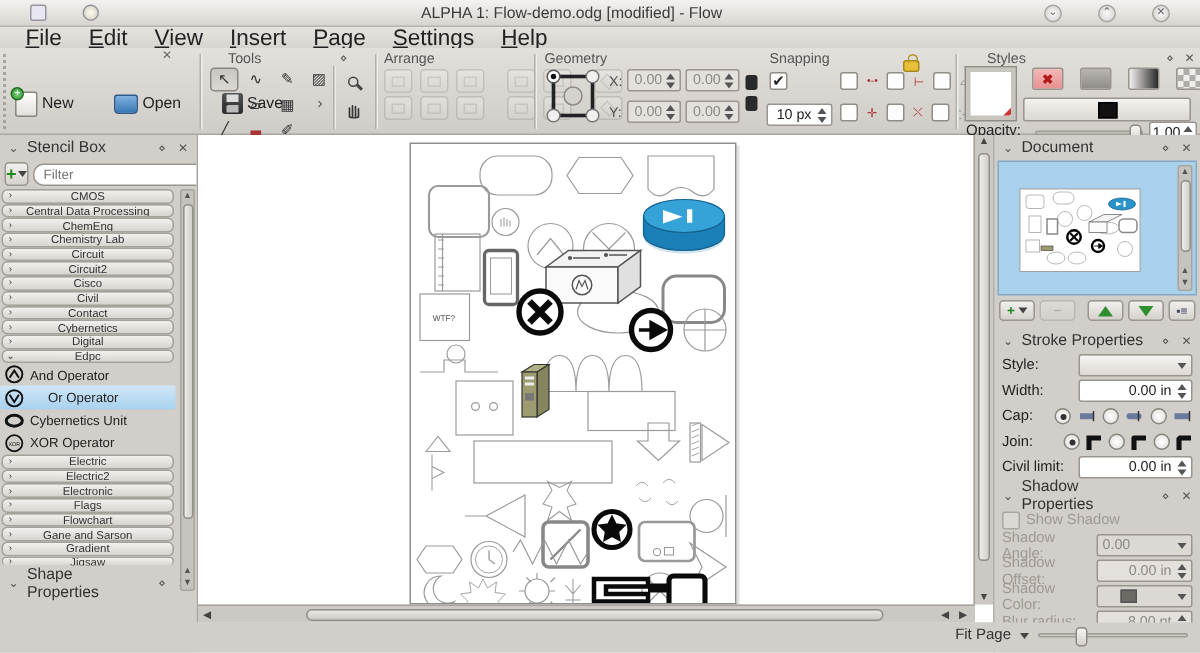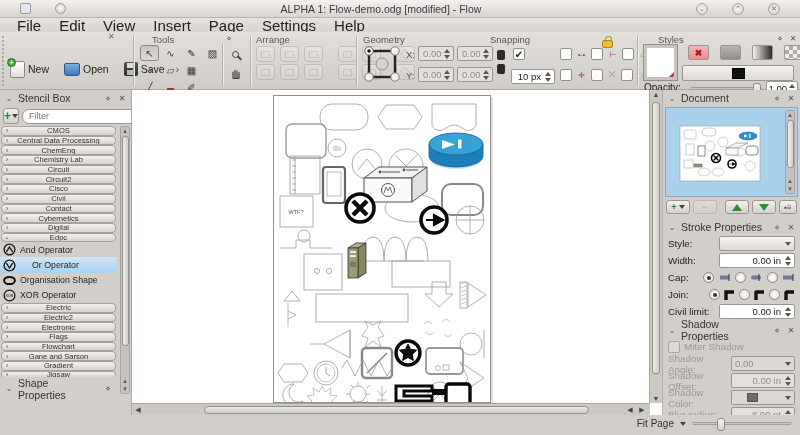--- a/index.html
+++ b/index.html
@@ -140,21 +140,21 @@
     <span class="menu-item mn">Insert</span>
     <span class="menu-item mn">Page</span>
     <span class="menu-item mn">Settings</span>
     <span class="menu-item mn">Help</span>
   </div>
 
   <div class="toolbar">
     <div style="position:absolute;left:2px;top:4px;width:3px;height:50px;border-left:2px dotted #a8a4a0;"></div>
 
     <div style="position:absolute;left:108px;top:0;font-size:8px;color:#666;">✕</div>
-    <div style="position:absolute;left:6px;top:26px;display:flex;align-items:center;gap:4px;">
+    <div style="position:absolute;left:6px;top:26px;display:flex;align-items:center;gap:16px;">
       <div class="btn file-btn">
         <span class="doc-ico">
             <span style="position:absolute;left:-4px;top:-4px;width:9px;height:9px;border-radius:50%;background:radial-gradient(#7fd27f,#2d8f2d);border:1px solid #1d6f1d;color:#fff;font-size:7px;line-height:8px;text-align:center;">+</span>
           </span>
         <span>New</span>
       </div>
       <div class="btn file-btn">
         <span style="width:16px;height:13px;background:linear-gradient(#7fb2e0,#3a78b5);border:1px solid #2a5a8a;border-radius:2px 2px 3px 3px;"></span>
         <span>Open</span>
       </div>
@@ -304,21 +304,21 @@
         <span class="val">0.00</span>
         <span class="spin">
           <i class="up"></i>
           <i class="dn"></i>
         </span>
       </div>
 
     <div style="position:absolute;left:497px;top:18px;width:8px;height:10px;background:#2a2a2a;border-radius:2px;"></div>
     <div style="position:absolute;left:497px;top:32px;width:8px;height:10px;background:#2a2a2a;border-radius:2px;"></div>
 
-    <span class="sec-title" style="left:490px;top:2px;">Snapping</span>
+    <span class="sec-title" style="left:513px;top:2px;">Snapping</span>
     <div class="padlock" style="position:absolute;left:602px;top:2px;"></div>
     <div class="checkbox" style="position:absolute;left:513px;top:16px;">✔</div>
     <div class="spinbox" style="position:absolute;left:511px;top:37px;width:44px;">
         <span class="val">10 px</span>
         <span class="spin">
           <i class="up"></i>
           <i class="dn"></i>
         </span>
       </div>
     <div style="position:absolute;left:560px;top:16px;display:flex;gap:6px;align-items:center;">
@@ -444,21 +444,21 @@
         <svg width="13" height="13" viewBox="0 0 13 13">
             <circle cx="6.5" cy="6.5" r="5.4" fill="none" stroke="#111" stroke-width="1.3"></circle>
             <path d="M3.4,4.2 L6.5,9 L9.6,4.2" fill="none" stroke="#111" stroke-width="1.3"></path>
           </svg>
         <span>Or Operator</span>
       </div>
       <div class="stencil-item">
         <svg width="13" height="13" viewBox="0 0 13 13">
             <ellipse cx="6.5" cy="6.5" rx="5.4" ry="3.6" fill="none" stroke="#111" stroke-width="2"></ellipse>
           </svg>
-        <span>Organisation Shape</span>
+        <span>Cybernetics Unit</span>
       </div>
       <div class="stencil-item">
         <svg width="13" height="13" viewBox="0 0 13 13">
             <circle cx="6.5" cy="6.5" r="5.4" fill="none" stroke="#111" stroke-width="1.2"></circle>
             <text x="6.5" y="8" font-size="3.6" text-anchor="middle" fill="#111">XOR</text>
           </svg>
         <span>XOR Operator</span>
       </div>
 
       <div class="cat-bar">
@@ -785,21 +785,21 @@
     </div>
 
     <div class="panel-head" style="margin-top:2px;">
       <span class="ph-btn">⌄</span>
       <span class="ph-title">Shadow Properties</span>
       <span class="ph-btn">⋄</span>
       <span class="ph-btn">✕</span>
     </div>
     <div class="prop-row">
       <div class="checkbox dis"></div>
-      <span class="prop-label dis">Miter Shadow</span>
+      <span class="prop-label dis">Show Shadow</span>
     </div>
     <div class="prop-row">
       <span class="prop-label dis">Shadow Angle:</span>
       <div class="combo dis" style="width:64px;">
           <span>0.00</span>
           <span class="cdd"></span>
         </div>
     </div>
     <div class="prop-row">
       <span class="prop-label dis">Shadow Offset:</span>

